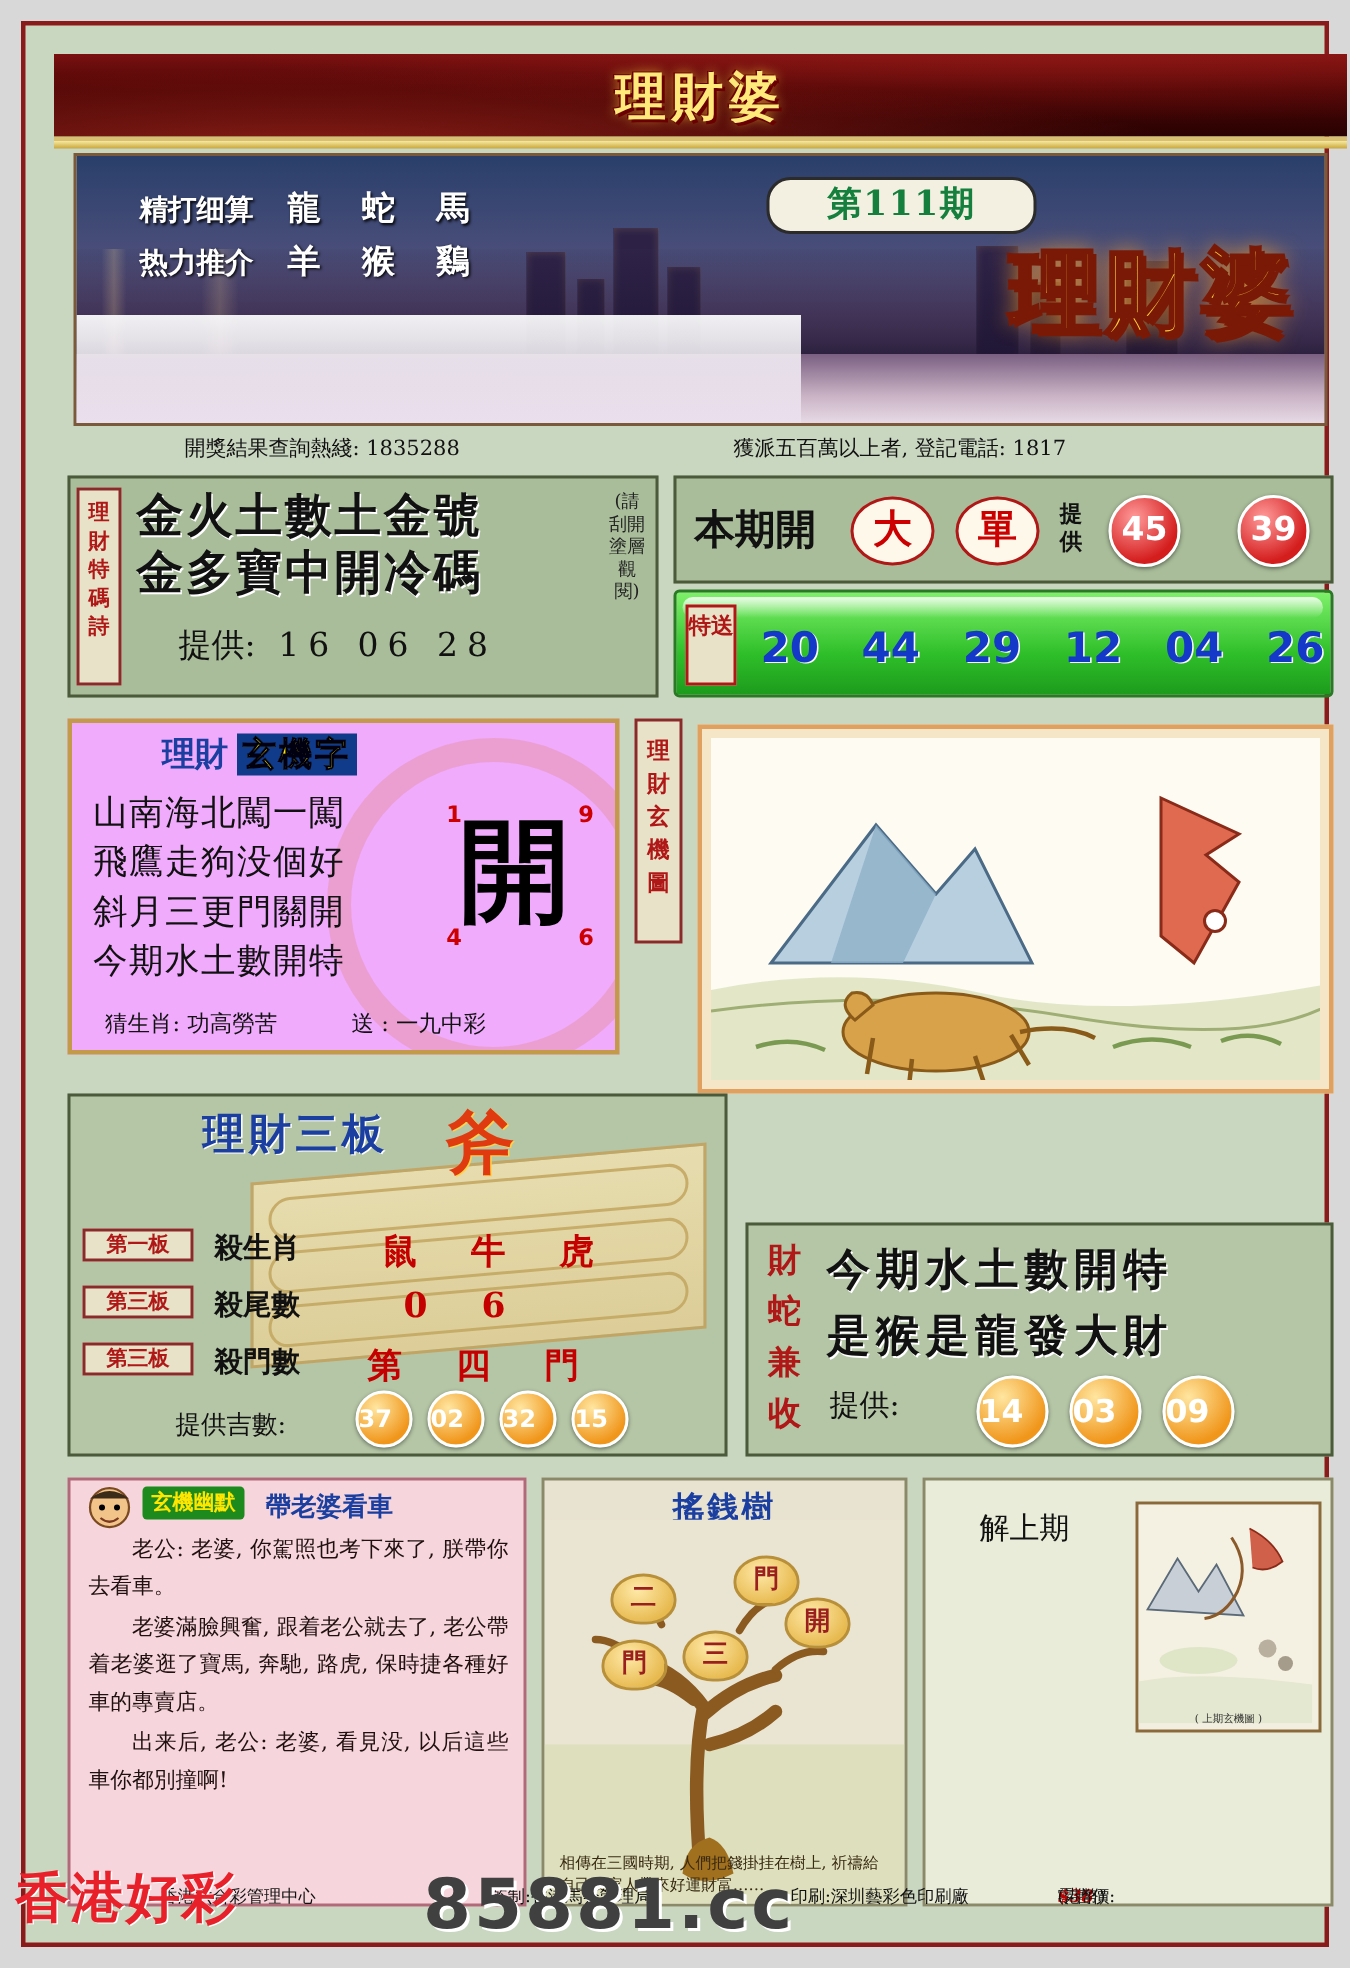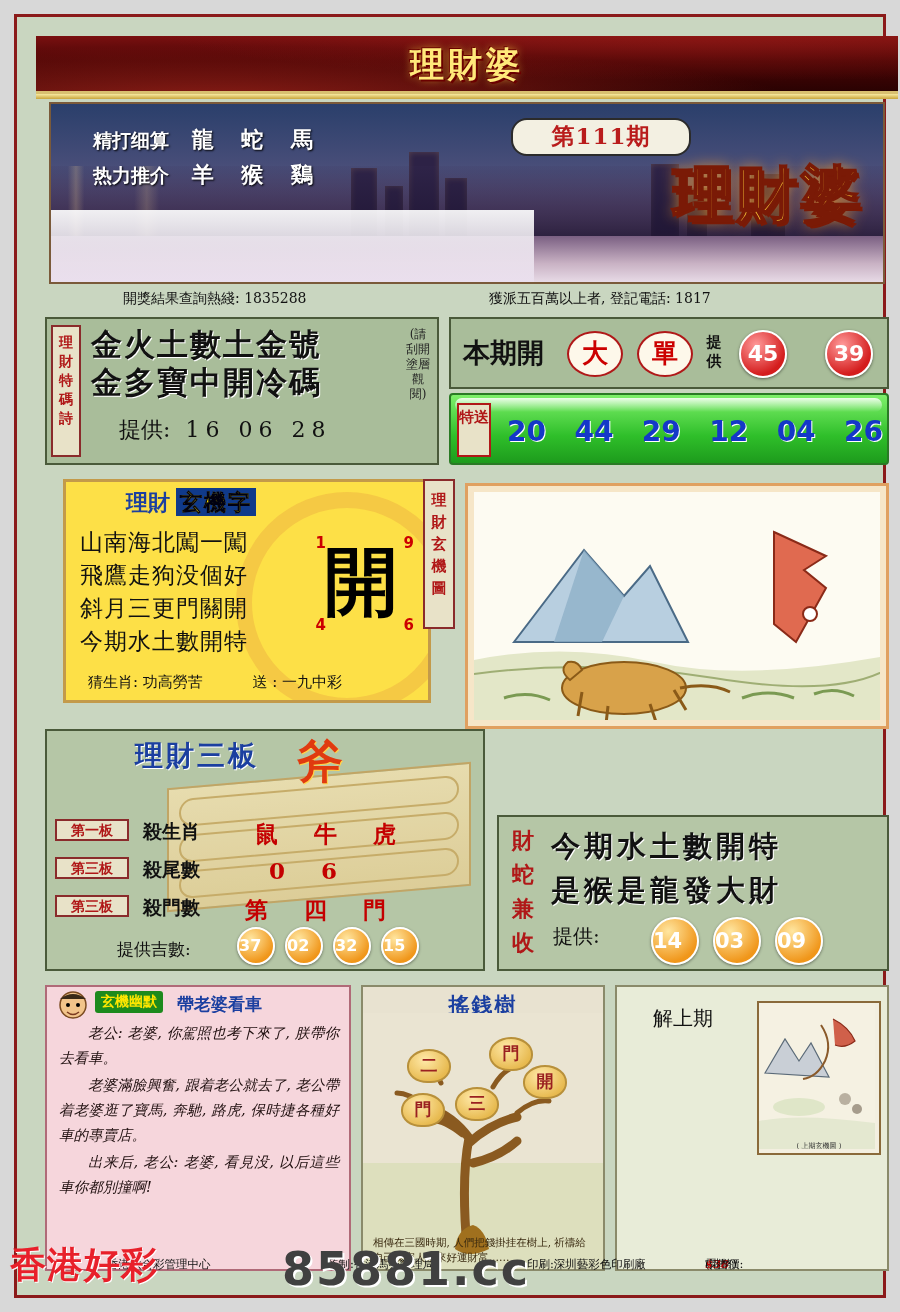--- a/index.html
+++ b/index.html
@@ -94,21 +94,21 @@
   .issue-box {
     position: absolute; left: 460px; top: 14px;
     width: 176px; height: 34px;
     background: #f3f0e2;
     border: 2px solid #2b2b2b;
     border-radius: 16px;
     text-align: center;
     line-height: 32px;
     font-family: "DejaVu Serif","Liberation Serif",serif;
     font-size: 23px; font-weight: bold;
-    color: #b91c1c;
+    color: #15803d;
     letter-spacing: 1px;
   }
   .logo-big {
     position: absolute; right: 18px; bottom: 46px;
     font-family: "DejaVu Serif","Liberation Serif",serif;
     font-size: 60px; font-weight: bold;
     letter-spacing: 4px;
     color: #ffd23a;
     -webkit-text-stroke: 2px #7a1a06;
     text-shadow: 3px 3px 0 #7a1a06, 0 0 14px rgba(255,160,40,.9);
@@ -233,22 +233,22 @@
   .sp-nums {
     position: absolute; left: 56px; top: 20px; width: 376px;
     display: flex; justify-content: space-between;
     font-family: "DejaVu Sans","Liberation Sans",sans-serif;
     font-size: 28px; font-weight: bold; color: #1438c8;
     text-shadow: 1px 1px 0 #fff;
   }
   
   .row2 { position: absolute; left: 28px; top: 462px; width: 844px; height: 252px; }
   .riddle {
-    position: absolute; left: 18px; top: 0; width: 368px; height: 224px;
-    background: #fde047;
+    position: absolute; left: 0; top: 0; width: 368px; height: 224px;
+    background: #f0abfc;
     border: 3px solid #c39a4a;
     box-sizing: border-box;
     overflow: hidden;
   }
   .riddle .watermark {
     position: absolute; right: -30px; top: 10px;
     width: 190px; height: 190px;
     border: 16px solid rgba(220,120,60,.22);
     border-radius: 50%;
   }
@@ -417,21 +417,21 @@
     position: absolute; left: 130px; top: 6px;
     font-family:"DejaVu Serif","Liberation Serif",serif;
     font-size: 17px; font-weight: bold; color: #1b3fa0;
   }
   .humor-body {
     position: absolute; left: 12px; top: 34px; right: 10px;
     font-family:"DejaVu Serif","Liberation Serif",serif;
     font-size: 14.5px; line-height: 25px; color: #201010;
     text-align: justify;
   }
-  .humor-body p { margin: 0 0 2px 0; text-indent: 2em; font-style: italic; }
+  .humor-body p { margin: 0 0 2px 0; text-indent: 2em; }
   .tree {
     position: absolute; left: 316px; top: 0; width: 244px; height: 286px;
     background: #e8e2d0;
     border: 2px solid #8a8a6a;
     box-sizing: border-box;
     overflow: hidden;
   }
   .tree-title {
     position: absolute; left: 0; top: 4px; width: 100%;
     text-align: center;

